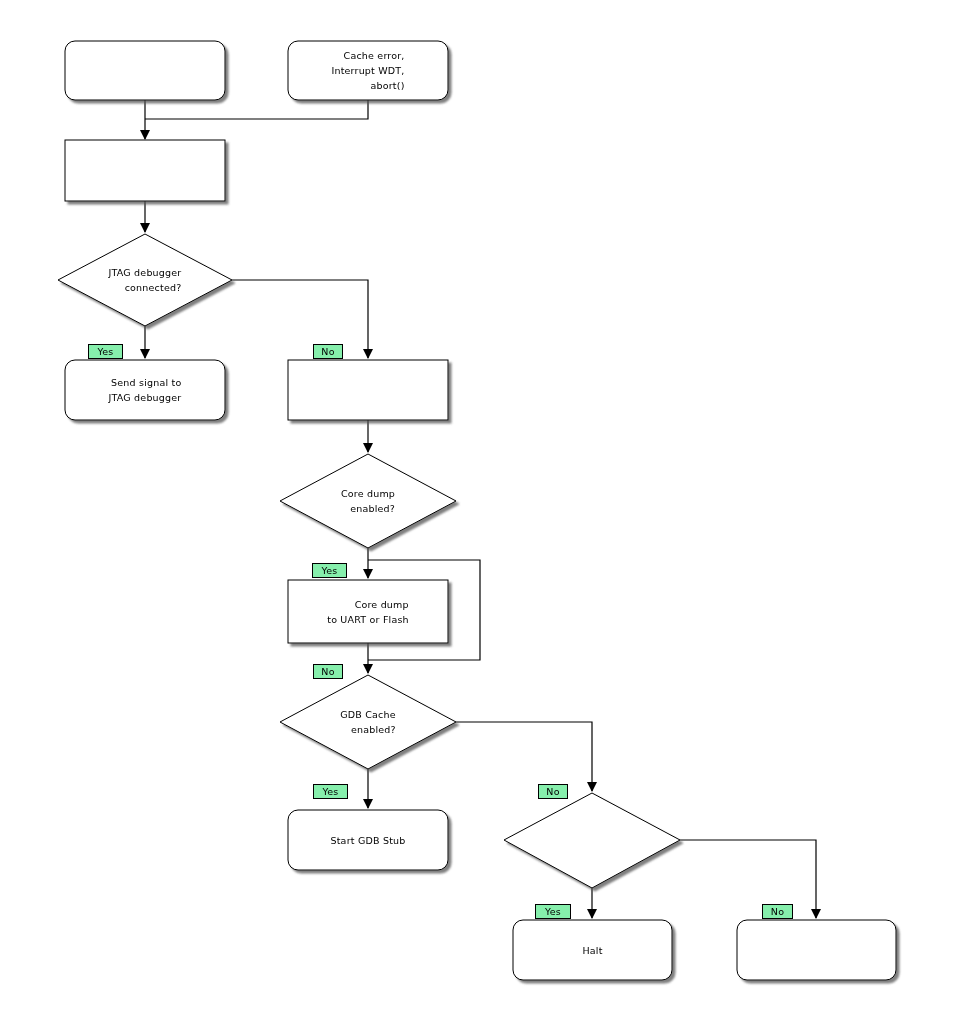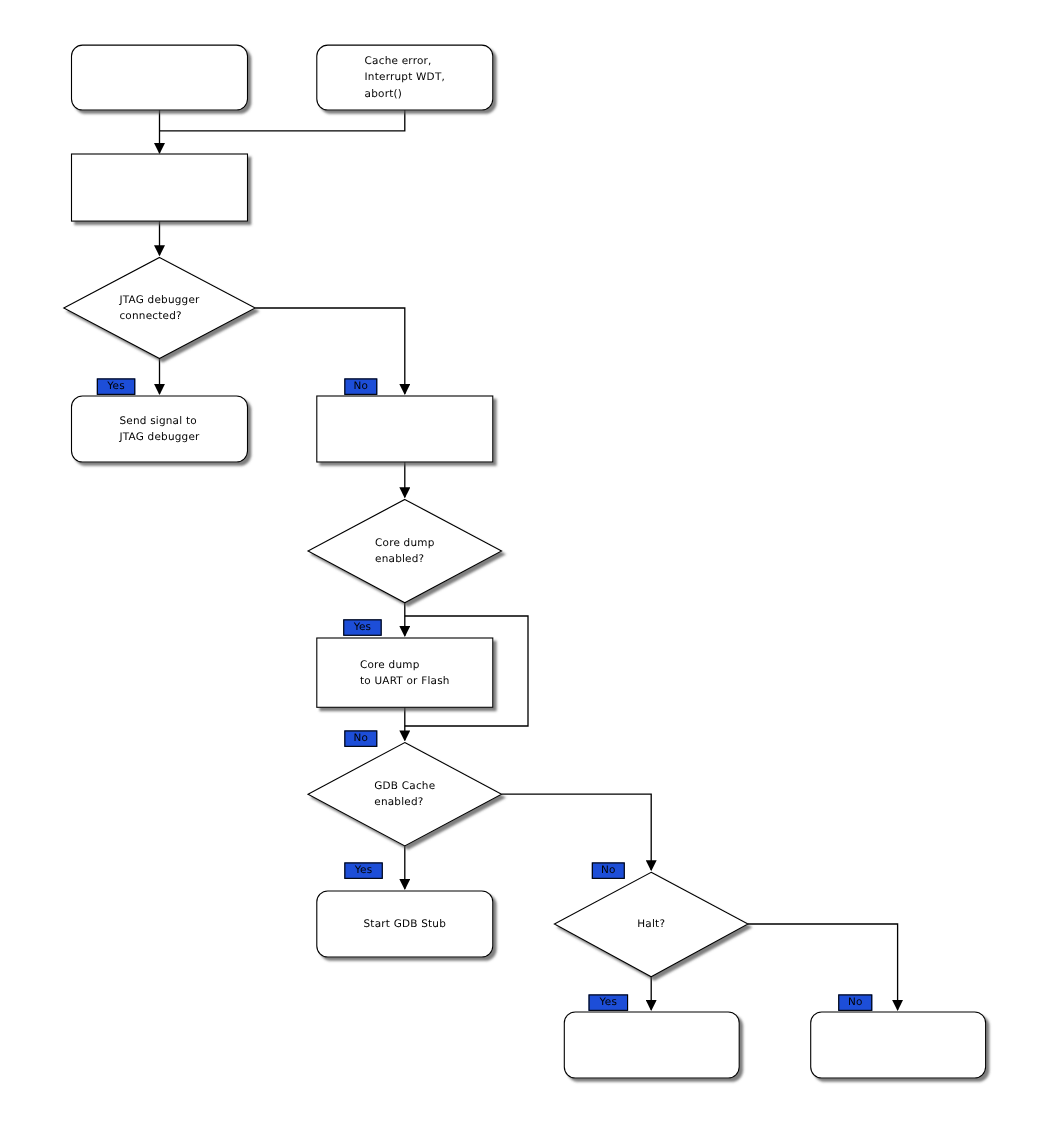--- a/index.html
+++ b/index.html
@@ -31,33 +31,33 @@
   .edge {
     fill: none;
     stroke: #000000;
     stroke-width: 1.2;
   }
   .node-label {
     position: absolute;
     display: flex;
     align-items: center;
     justify-content: center;
-    text-align: left;
+    text-align: right;
     white-space: pre-line;
     font-size: 9.5px;
     line-height: 15px;
     letter-spacing: 0.2px;
     color: #000000;
     pointer-events: none;
   }
   .edge-label {
     position: absolute;
     box-sizing: border-box;
     border: 1px solid #000000;
-    background: #1d4ed8;
+    background: #86efac;
     display: flex;
     align-items: center;
     justify-content: center;
     font-size: 9.5px;
     letter-spacing: 0.2px;
     color: #000000;
   }
 </style>
 </head>
 <body>
@@ -114,21 +114,21 @@
 connected?</div>
   <div class="node-label" style="left:65px;top:360px;width:160px;height:60px">Send signal to
 JTAG debugger</div>
   <div class="node-label" style="left:280px;top:454px;width:176px;height:94px">Core dump
 enabled?</div>
   <div class="node-label" style="left:288px;top:580px;width:160px;height:63px">Core dump
 to UART or Flash</div>
   <div class="node-label" style="left:280px;top:675px;width:176px;height:94px">GDB Cache
 enabled?</div>
   <div class="node-label" style="left:288px;top:810px;width:160px;height:60px">Start GDB Stub</div>
-  <div class="node-label" style="left:504px;top:793px;width:176px;height:95px">Halt?</div>
+  <div class="node-label" style="left:513px;top:920px;width:159px;height:60px">Halt</div>
 
   <div class="edge-label" style="left:88px;top:344px;width:35px;height:15px">Yes</div>
   <div class="edge-label" style="left:313px;top:344px;width:30px;height:15px">No</div>
   <div class="edge-label" style="left:312px;top:563px;width:35px;height:15px">Yes</div>
   <div class="edge-label" style="left:313px;top:664px;width:30px;height:15px">No</div>
   <div class="edge-label" style="left:313px;top:784px;width:35px;height:15px">Yes</div>
   <div class="edge-label" style="left:538px;top:784px;width:30px;height:15px">No</div>
   <div class="edge-label" style="left:535px;top:904px;width:36px;height:15px">Yes</div>
   <div class="edge-label" style="left:762px;top:904px;width:31px;height:15px">No</div>
 

